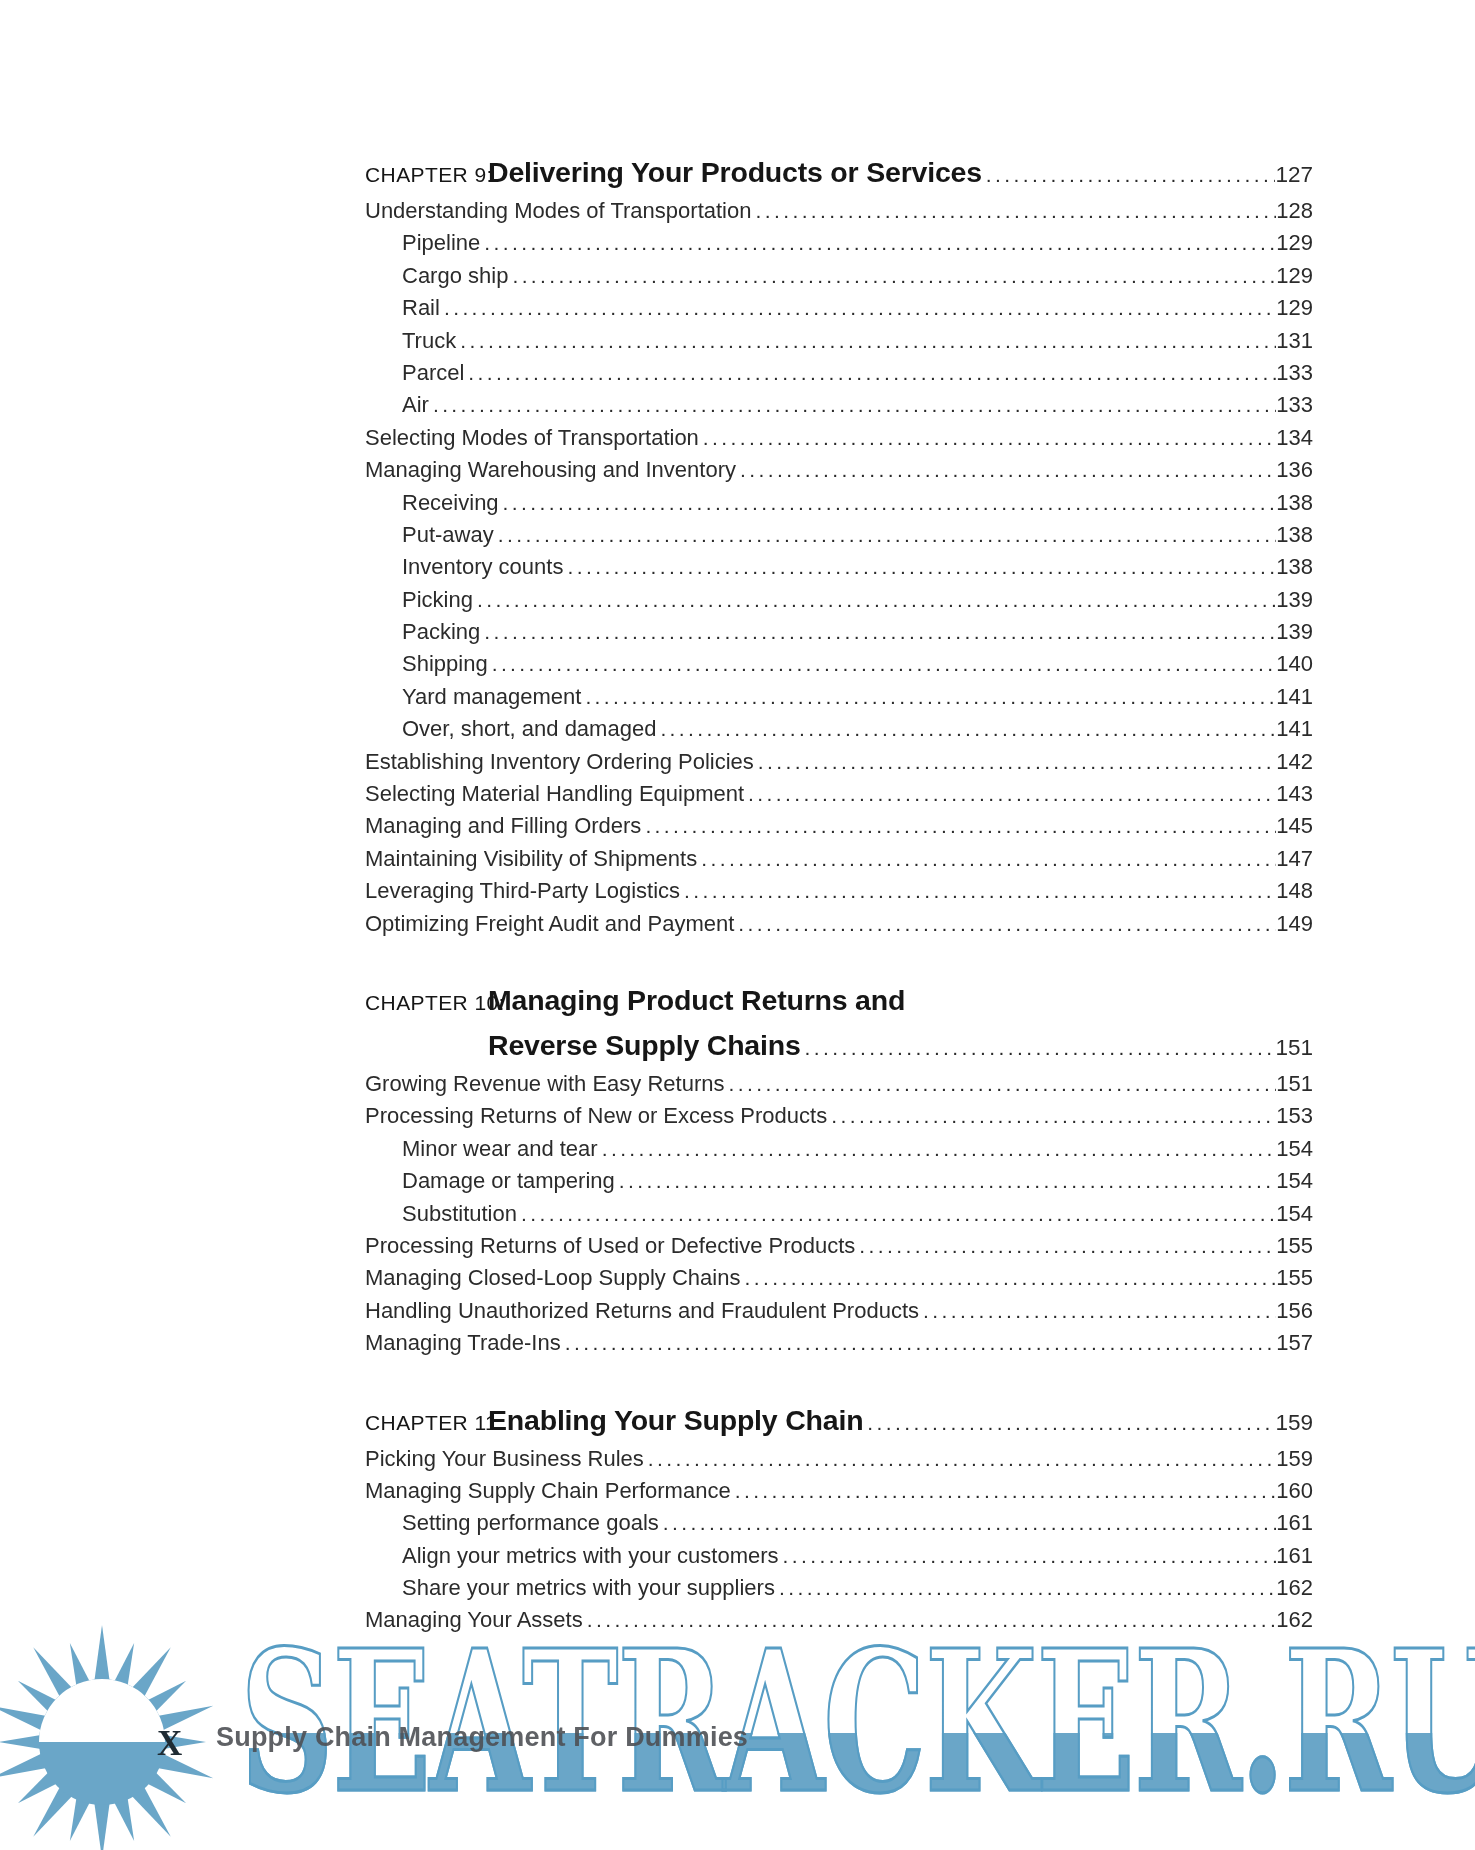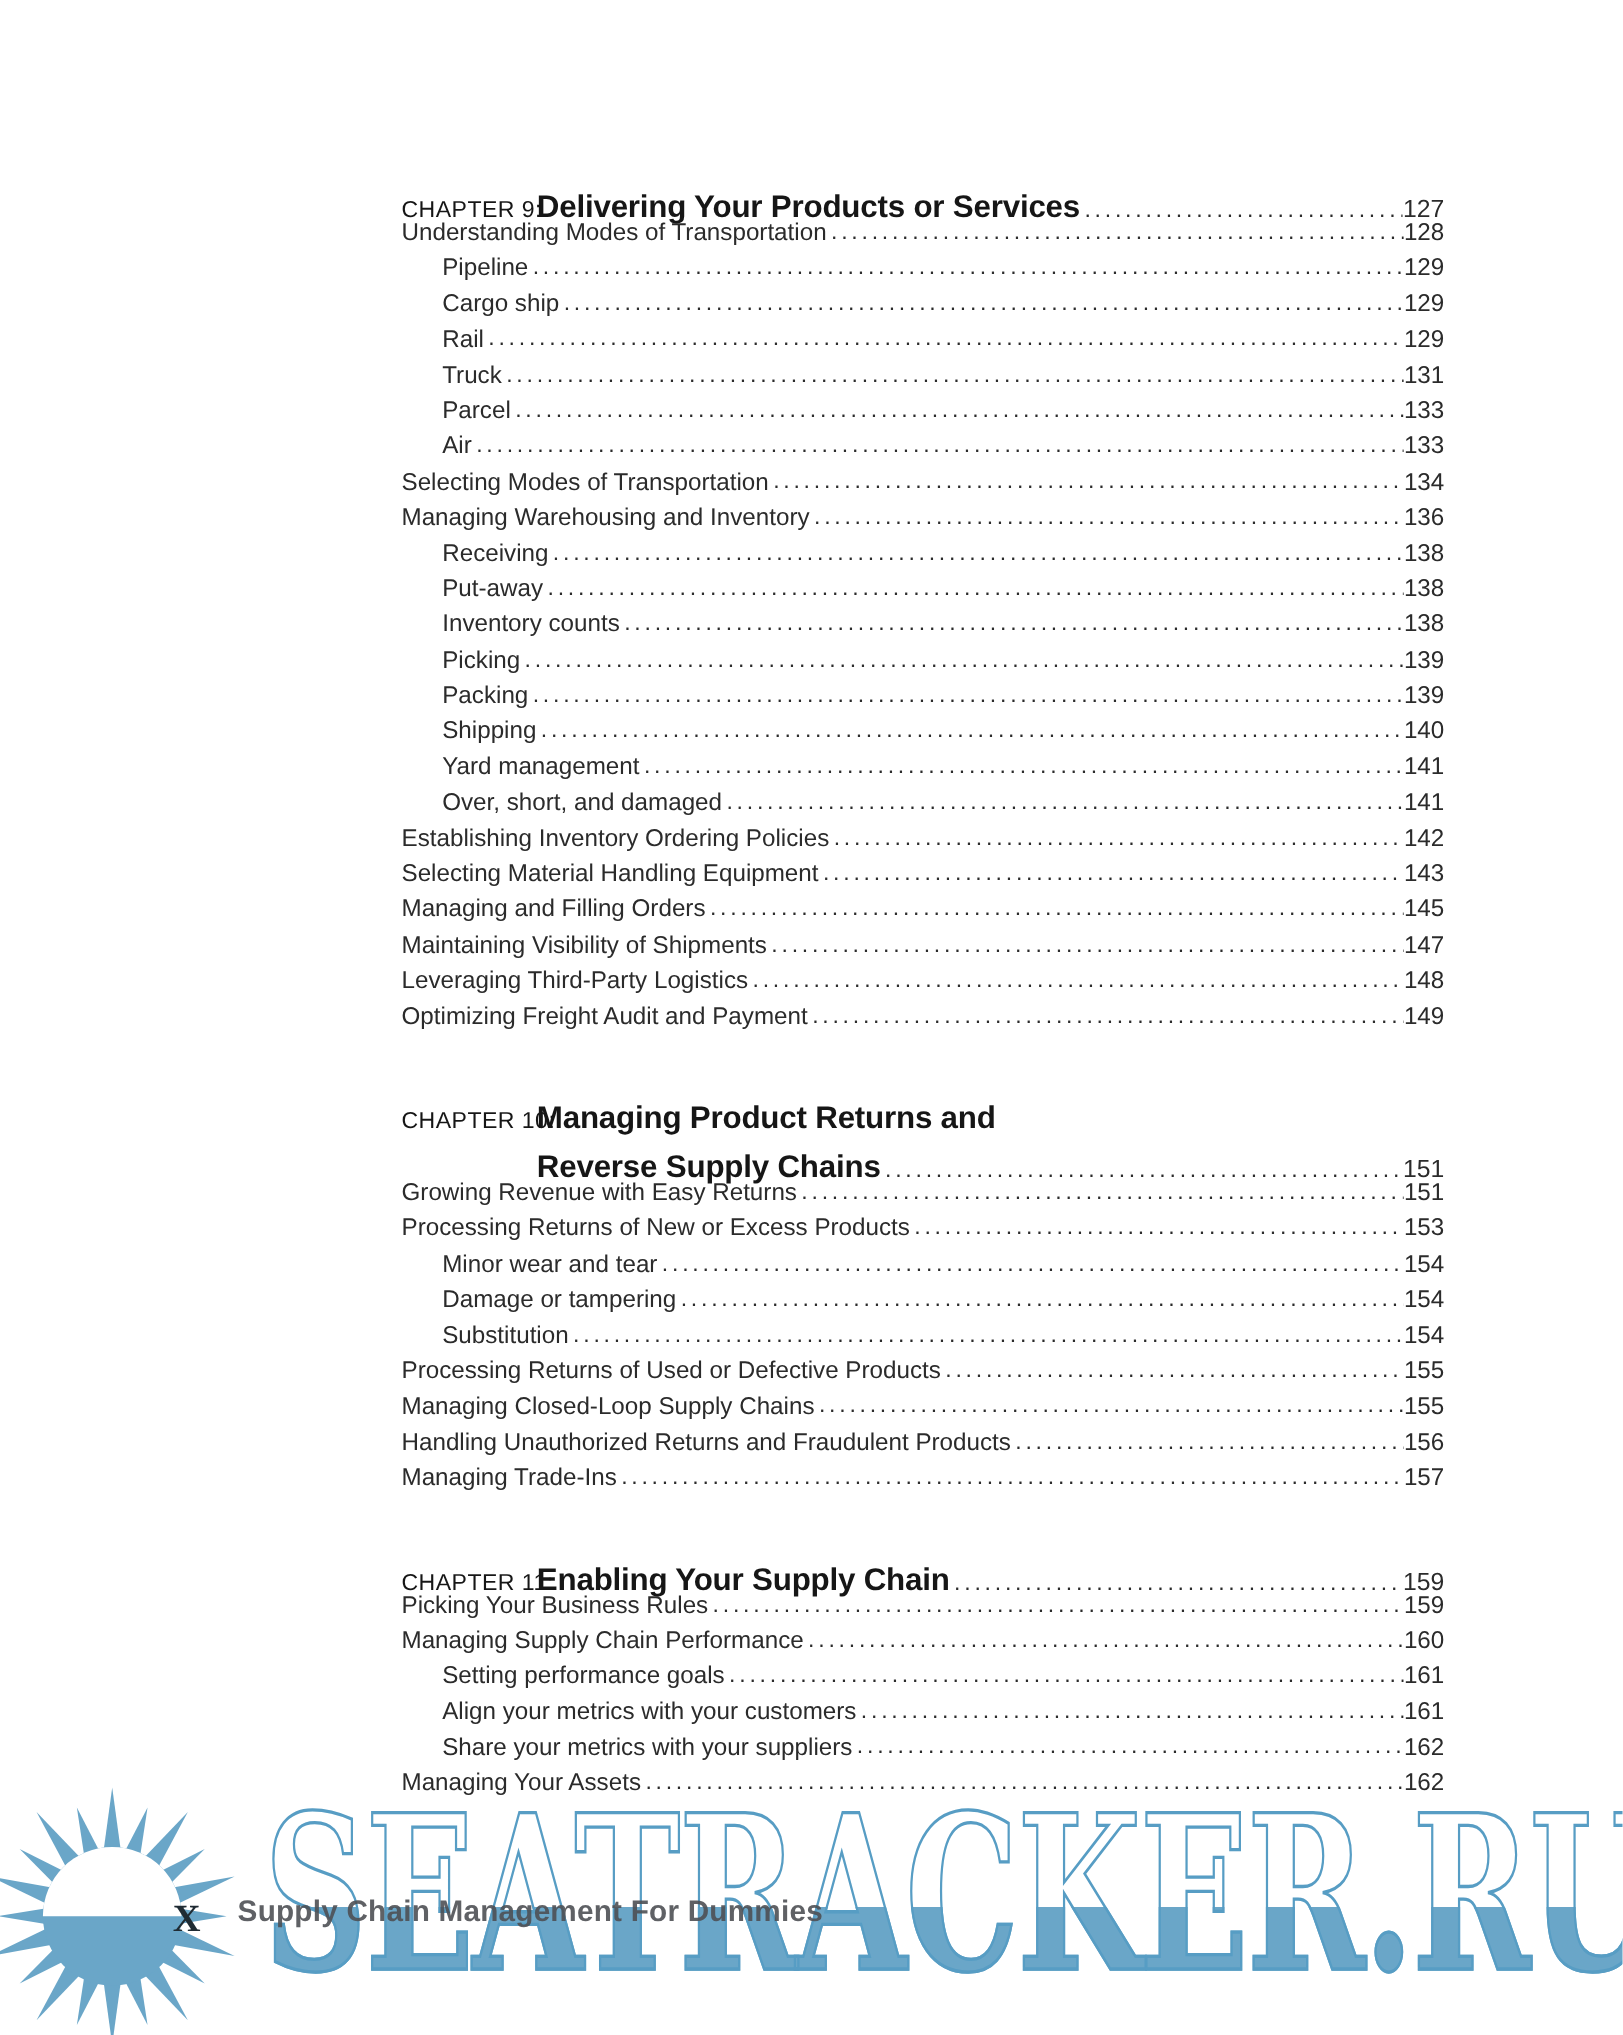--- a/index.html
+++ b/index.html
@@ -12,21 +12,21 @@
   
   .toc{position:absolute;left:365px;top:150px;width:948px;z-index:4;}
   .chapter + .chapter{margin-top:38px;}
   .h-row{display:flex;align-items:baseline;height:45px;line-height:45px;}
   .ch-label{
     flex:0 0 123px;min-width:123px;
     font-size:21px;font-weight:400;letter-spacing:.4px;color:#161616;
     text-transform:uppercase;white-space:nowrap;
   }
   .ch-title{
-    font-size:28.5px;font-weight:700;color:#161616;letter-spacing:-.2px;white-space:nowrap;margin-top:16px;
+    font-size:28.5px;font-weight:700;color:#161616;letter-spacing:-.2px;white-space:nowrap;
   }
   .e-row{display:flex;align-items:flex-start;height:32.4px;line-height:32.4px;font-size:22px;color:#2b2b2b;}
   .e-row.lvl2{padding-left:37px;}
   .e-text{white-space:nowrap;}
   .leader{
     flex:1 1 auto;overflow:hidden;white-space:nowrap;
     font-size:21px;letter-spacing:3.4px;color:#2b2b2b;padding:0 2px 0 4px;
   }
   .leader::after{content:"..........................................................................................................................................................";}
   .pg{font-size:22px;color:#2b2b2b;white-space:nowrap;}

